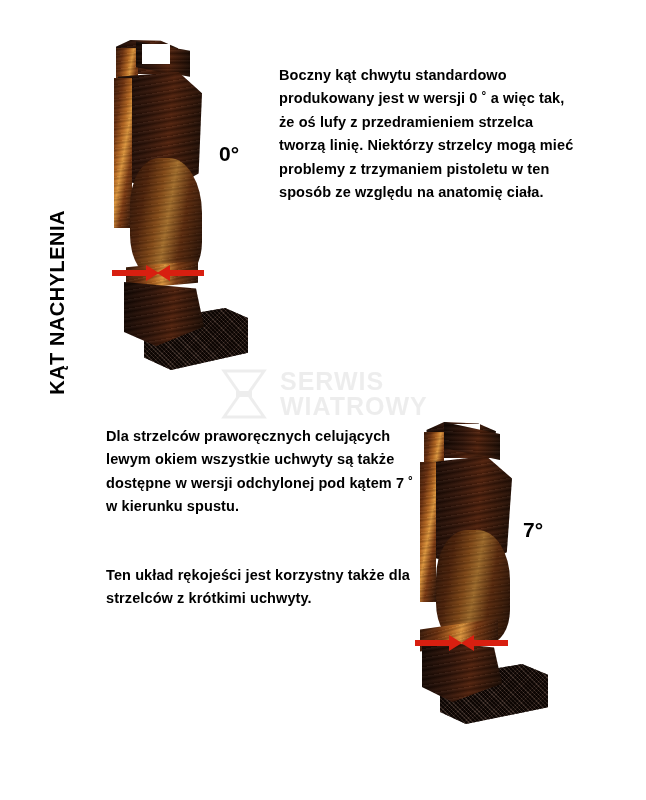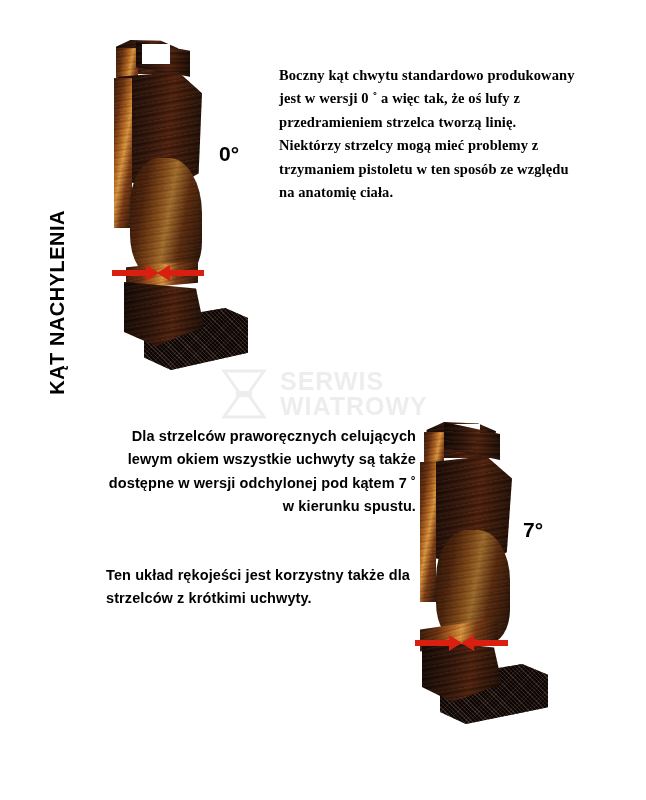--- a/index.html
+++ b/index.html
@@ -41,27 +41,25 @@
     font-size: 14.5px;
     font-weight: bold;
     line-height: 1.62;
     color: #000;
     letter-spacing: 0.1px;
   }
   #top-text {
     left: 279px;
     top: 64px;
     width: 300px;
-    font-family: Liberation Serif, serif;
   }
   #bottom-text-a {
     left: 106px;
     top: 425px;
     width: 310px;
-    text-align: right;
   }
   #bottom-text-b {
     left: 106px;
     top: 564px;
     width: 320px;
   }
 
   
   .angle-label {
     position: absolute;

